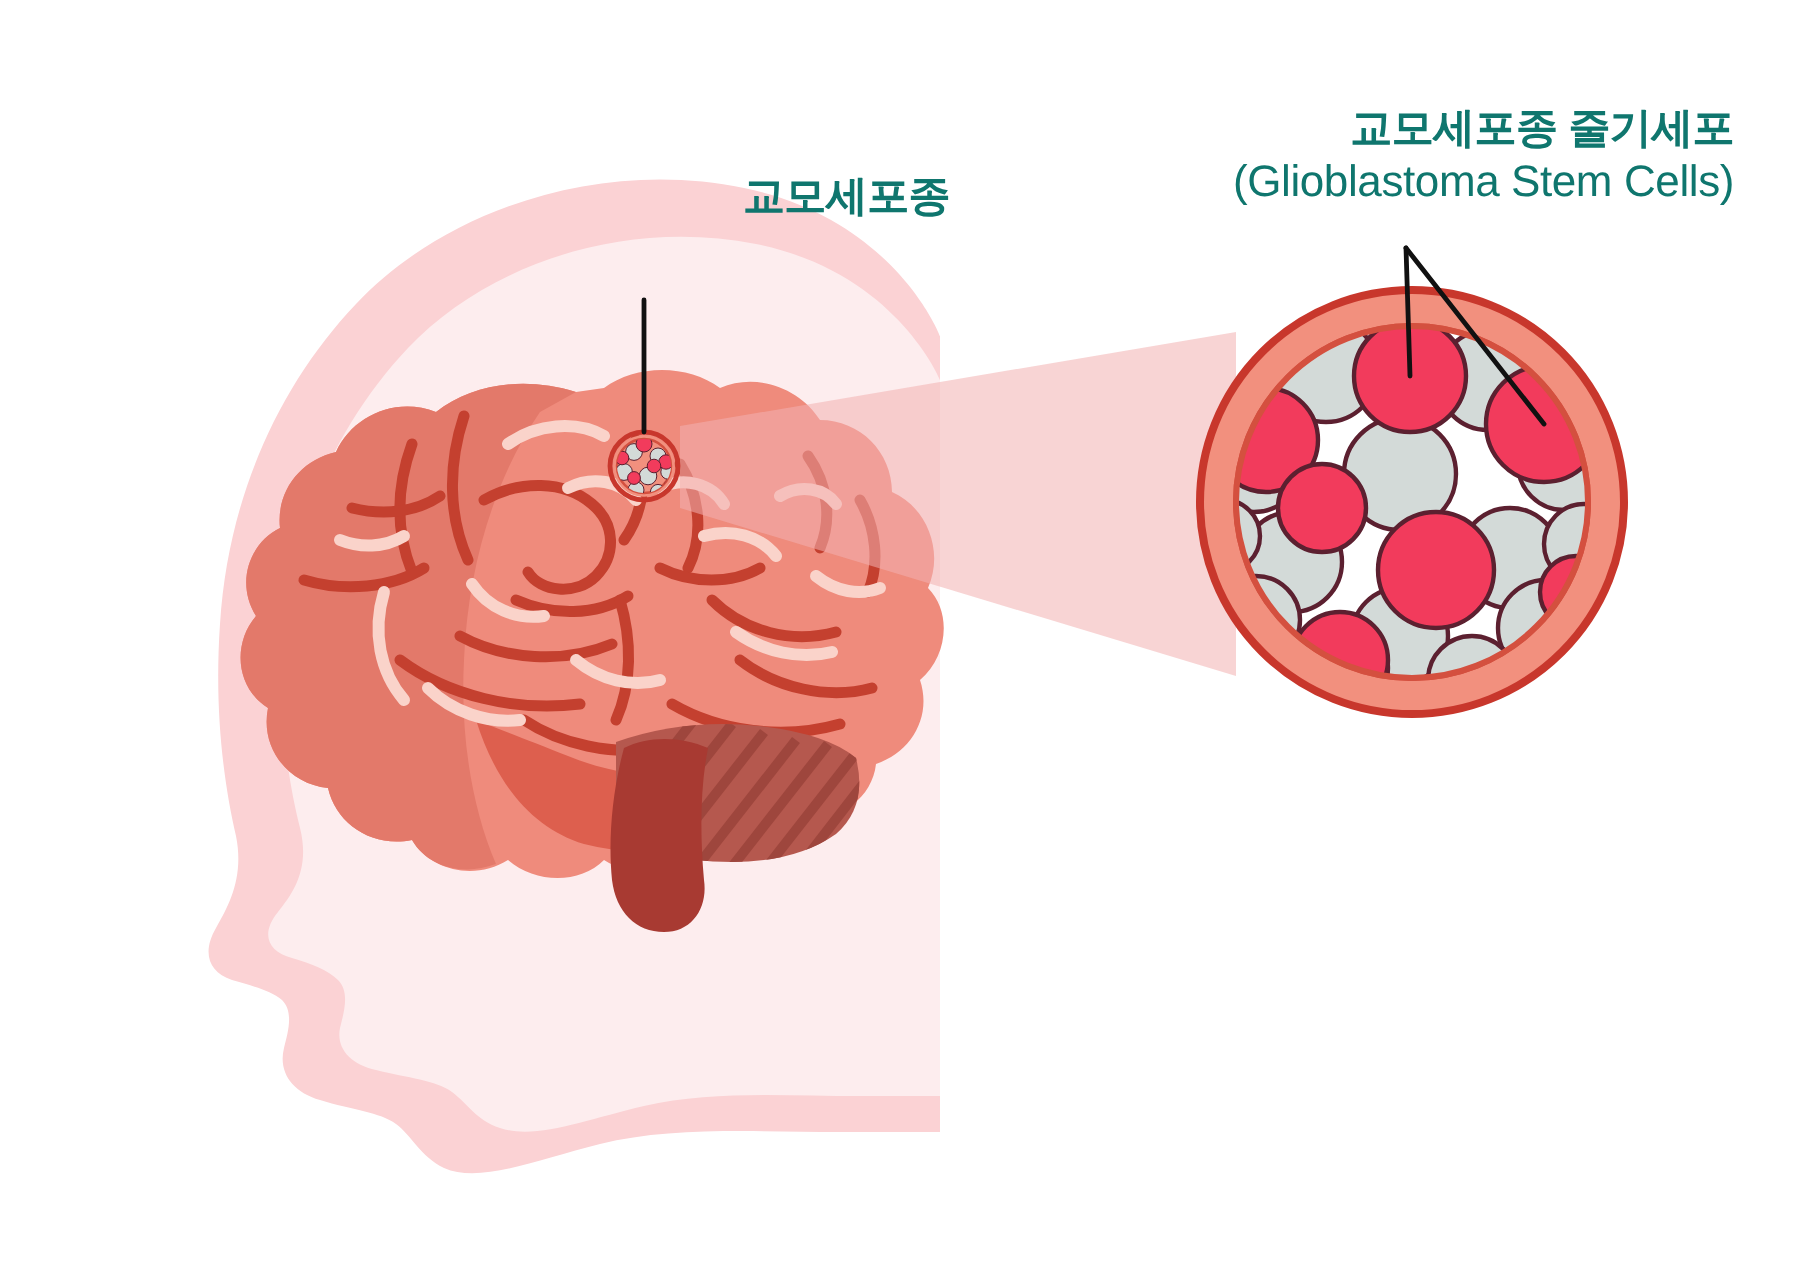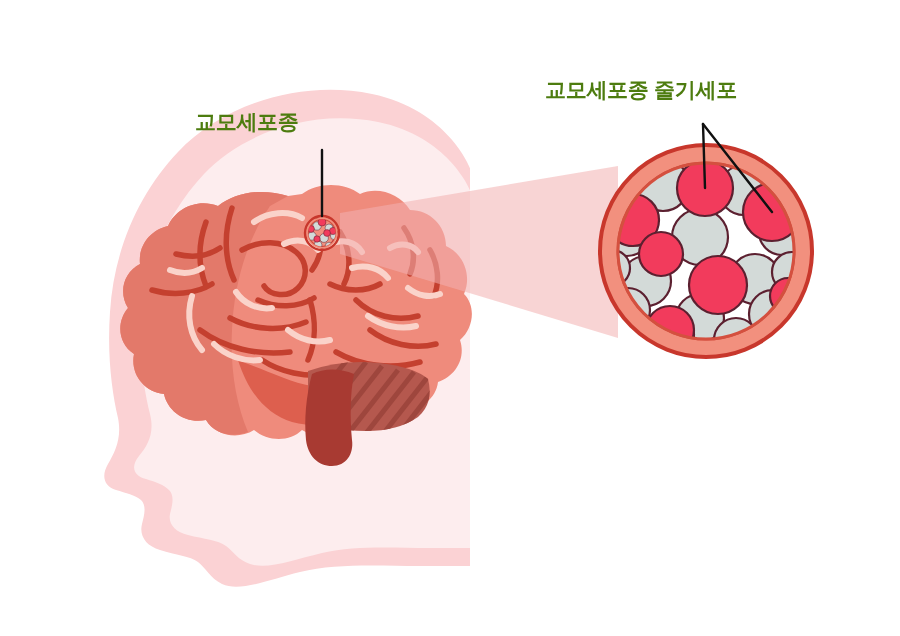--- a/index.html
+++ b/index.html
@@ -16,43 +16,41 @@
     font-family: "Liberation Sans", "DejaVu Sans", sans-serif;
   }
   #figure {
     position: absolute;
     inset: 0;
     width: 900px;
     height: 636px;
   }
   .label-block {
     position: absolute;
-    text-align: left;
-    color: #4d7c0f;
+    text-align: right;
+    color: #0f766e;
     line-height: 1.22;
     user-select: none;
-    margin-top: 25px;
   }
   .label-ko {
     font-size: 21px;
     font-weight: 700;
     letter-spacing: -0.3px;
     white-space: nowrap;
   }
   .label-en {
     font-size: 22px;
     font-weight: 400;
     letter-spacing: -0.2px;
     white-space: nowrap;
   }
   #label-glioblastoma {
     left: 195px;
     top: 86px;
     width: 280px;
-    font-family: Liberation Mono, monospace;
   }
   #label-stem-cells {
     left: 545px;
     top: 52px;
     width: 322px;
   }
 </style>
 </head>
 <body>
 
@@ -278,13 +276,14 @@
     <path d="M703,124 L772,212"></path>
   </g>
 </svg>
 
 <div class="label-block" id="label-glioblastoma">
   <div class="label-ko">교모세포종</div>
 </div>
 
 <div class="label-block" id="label-stem-cells">
   <div class="label-ko">교모세포종 줄기세포</div>
+  <div class="label-en">(Glioblastoma Stem Cells)</div>
 </div>
 
 </body></html>

